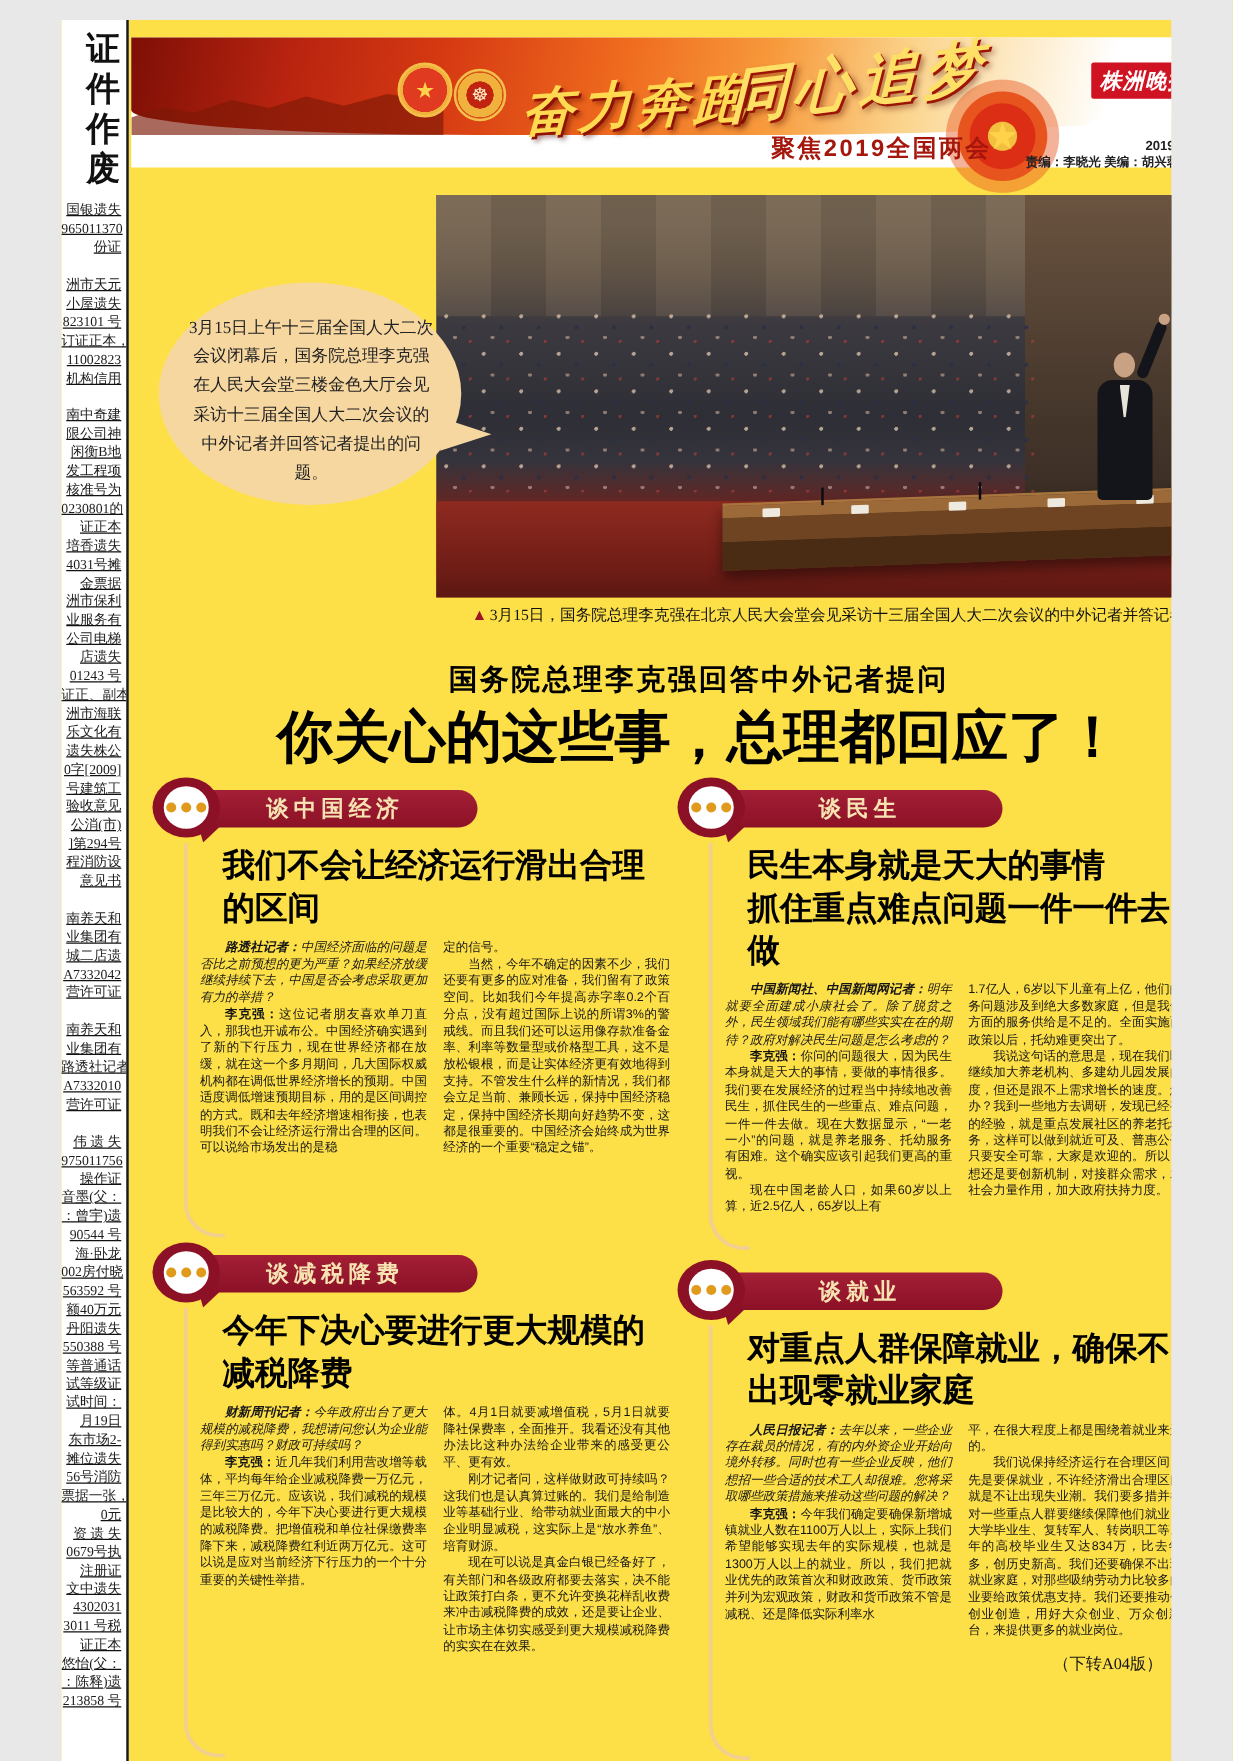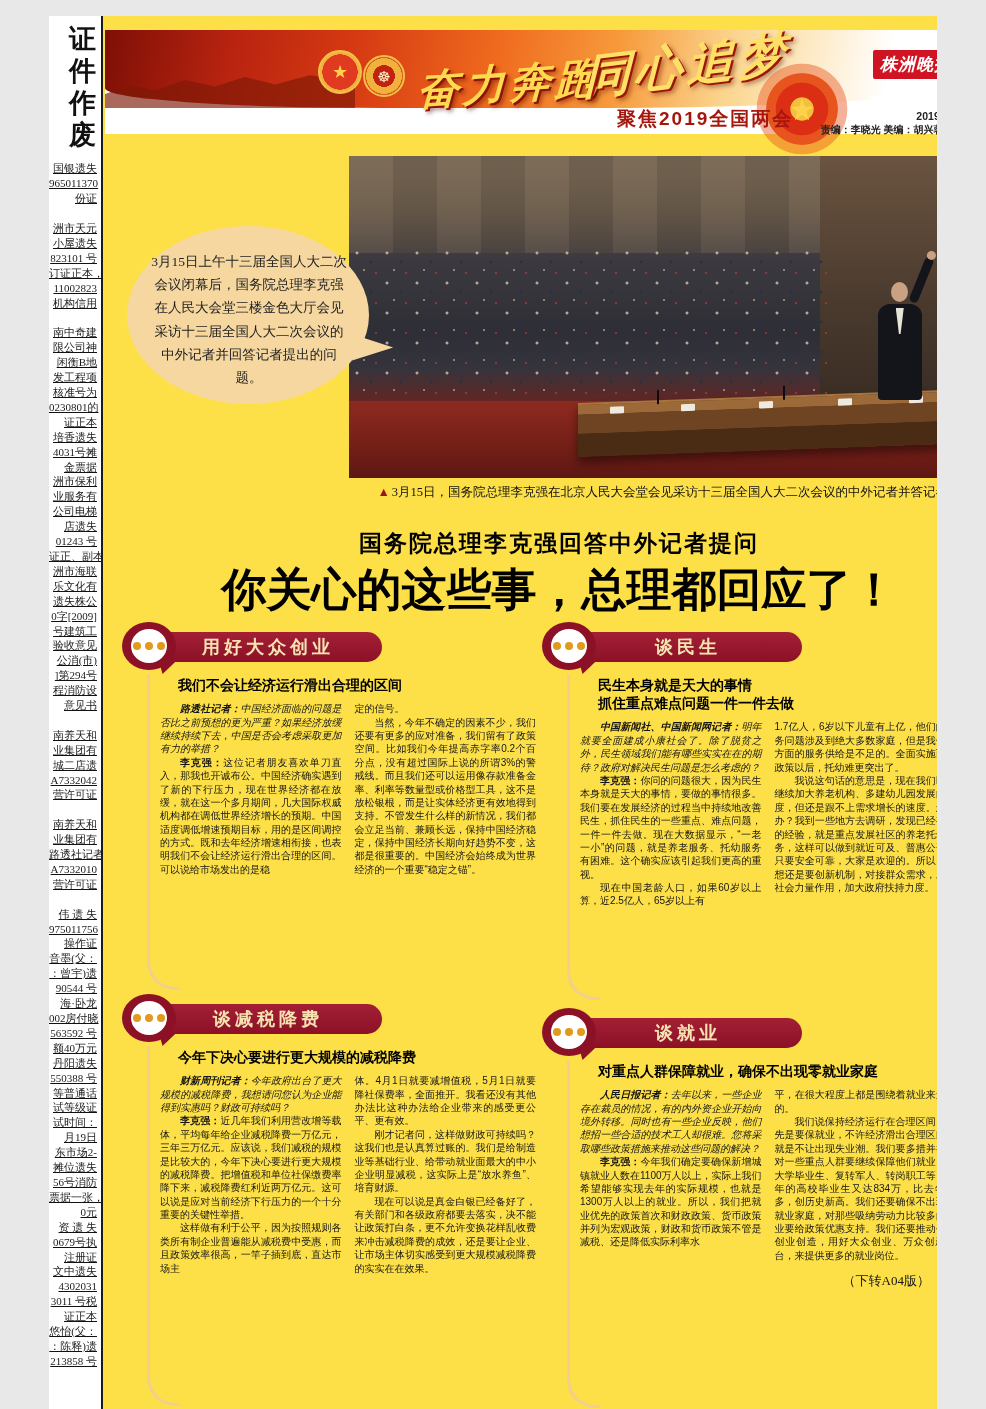--- a/index.html
+++ b/index.html
@@ -112,21 +112,21 @@
         background:linear-gradient(180deg,#a31f36,#8c1126);display:flex;align-items:center;justify-content:center;
         color:#f7e3b2;font-size:18px;font-weight:700;letter-spacing:4px;z-index:1;}
   .bubble-ic{position:absolute;left:-12px;top:-6px;width:54px;height:48px;z-index:2;}
   .bubble-ic .outer{position:absolute;inset:0;background:#8c1126;border-radius:50%;}
   .bubble-ic .outer::after{content:"";position:absolute;bottom:-4px;right:0;width:18px;height:16px;background:#8c1126;
         clip-path:polygon(0 0,100% 20%,25% 100%);}
   .bubble-ic .inner{position:absolute;inset:7px 9px;background:#fff;border-radius:50%;
         display:flex;align-items:center;justify-content:center;gap:4px;}
   .bubble-ic .dot{width:8px;height:8px;border-radius:50%;background:#e09a1c;}
   .sec-head{position:relative;height:40px;}
-  .subhead{margin:8px 0 8px 44px;font-size:14px;font-weight:700;color:#000;line-height:1.3;}
+  .subhead{margin:8px 0 8px 44px;font-size:26px;font-weight:700;color:#000;line-height:1.3;}
   .cols{display:flex;gap:13px;margin-left:26px;}
   .col{flex:1;font-size:10px;line-height:1.34;text-align:justify;color:#151515;
         font-family:Liberation Sans, sans-serif;}
   .col p{margin:0;text-indent:2em;}
   .col p b{font-weight:900;}
   .col p.q{font-style:italic;}
   .col.cont p:first-child{text-indent:0;}
   .cont-note{margin:10px 26px 0 0;text-align:right;font-size:13px;color:#151515;
         font-family:"Liberation Serif","DejaVu Serif",serif;}
 </style>
@@ -289,21 +289,21 @@
     <div class="corner"></div>
     <div class="sec-head">
       <div class="bubble-ic">
         <div class="outer"></div>
         <div class="inner">
             <span class="dot"></span>
             <span class="dot"></span>
             <span class="dot"></span>
           </div>
       </div>
-      <div class="pill">用好大众创业</div>
+      <div class="pill">谈中国经济</div>
     </div>
     <div class="subhead">
         <div>我们不会让经济运行滑出合理的区间</div>
       </div>
     <div class="cols">
       <div class="col">
           <p class="q"><b>路透社记者：</b>中国经济面临的问题是否比之前预想的更为严重？如果经济放缓继续持续下去，中国是否会考虑采取更加有力的举措？</p>
           <p><b>李克强：</b>这位记者朋友喜欢单刀直入，那我也开诚布公。中国经济确实遇到了新的下行压力，现在世界经济都在放缓，就在这一个多月期间，几大国际权威机构都在调低世界经济增长的预期。中国适度调低增速预期目标，用的是区间调控的方式。既和去年经济增速相衔接，也表明我们不会让经济运行滑出合理的区间。可以说给市场发出的是稳</p>
         </div>
       <div class="col cont">
@@ -356,21 +356,20 @@
       </div>
       <div class="pill">谈减税降费</div>
     </div>
     <div class="subhead">
         <div>今年下决心要进行更大规模的减税降费</div>
       </div>
     <div class="cols">
       <div class="col">
           <p class="q"><b>财新周刊记者：</b>今年政府出台了更大规模的减税降费，我想请问您认为企业能得到实惠吗？财政可持续吗？</p>
           <p><b>李克强：</b>近几年我们利用营改增等载体，平均每年给企业减税降费一万亿元，三年三万亿元。应该说，我们减税的规模是比较大的，今年下决心要进行更大规模的减税降费。把增值税和单位社保缴费率降下来，减税降费红利近两万亿元。这可以说是应对当前经济下行压力的一个十分重要的关键性举措。</p>
-          <p>这样做有利于公平，因为按照规则各类所有制企业普遍能从减税费中受惠，而且政策效率很高，一竿子插到底，直达市场主</p>
         </div>
       <div class="col cont">
           <p>体。4月1日就要减增值税，5月1日就要降社保费率，全面推开。我看还没有其他办法比这种办法给企业带来的感受更公平、更有效。</p>
           <p>刚才记者问，这样做财政可持续吗？这我们也是认真算过账的。我们是给制造业等基础行业、给带动就业面最大的中小企业明显减税，这实际上是“放水养鱼”、培育财源。</p>
           <p>现在可以说是真金白银已经备好了，有关部门和各级政府都要去落实，决不能让政策打白条，更不允许变换花样乱收费来冲击减税降费的成效，还是要让企业、让市场主体切实感受到更大规模减税降费的实实在在效果。</p>
         </div>
     </div>
   </div>
 
   <div class="section sec-jobs">

